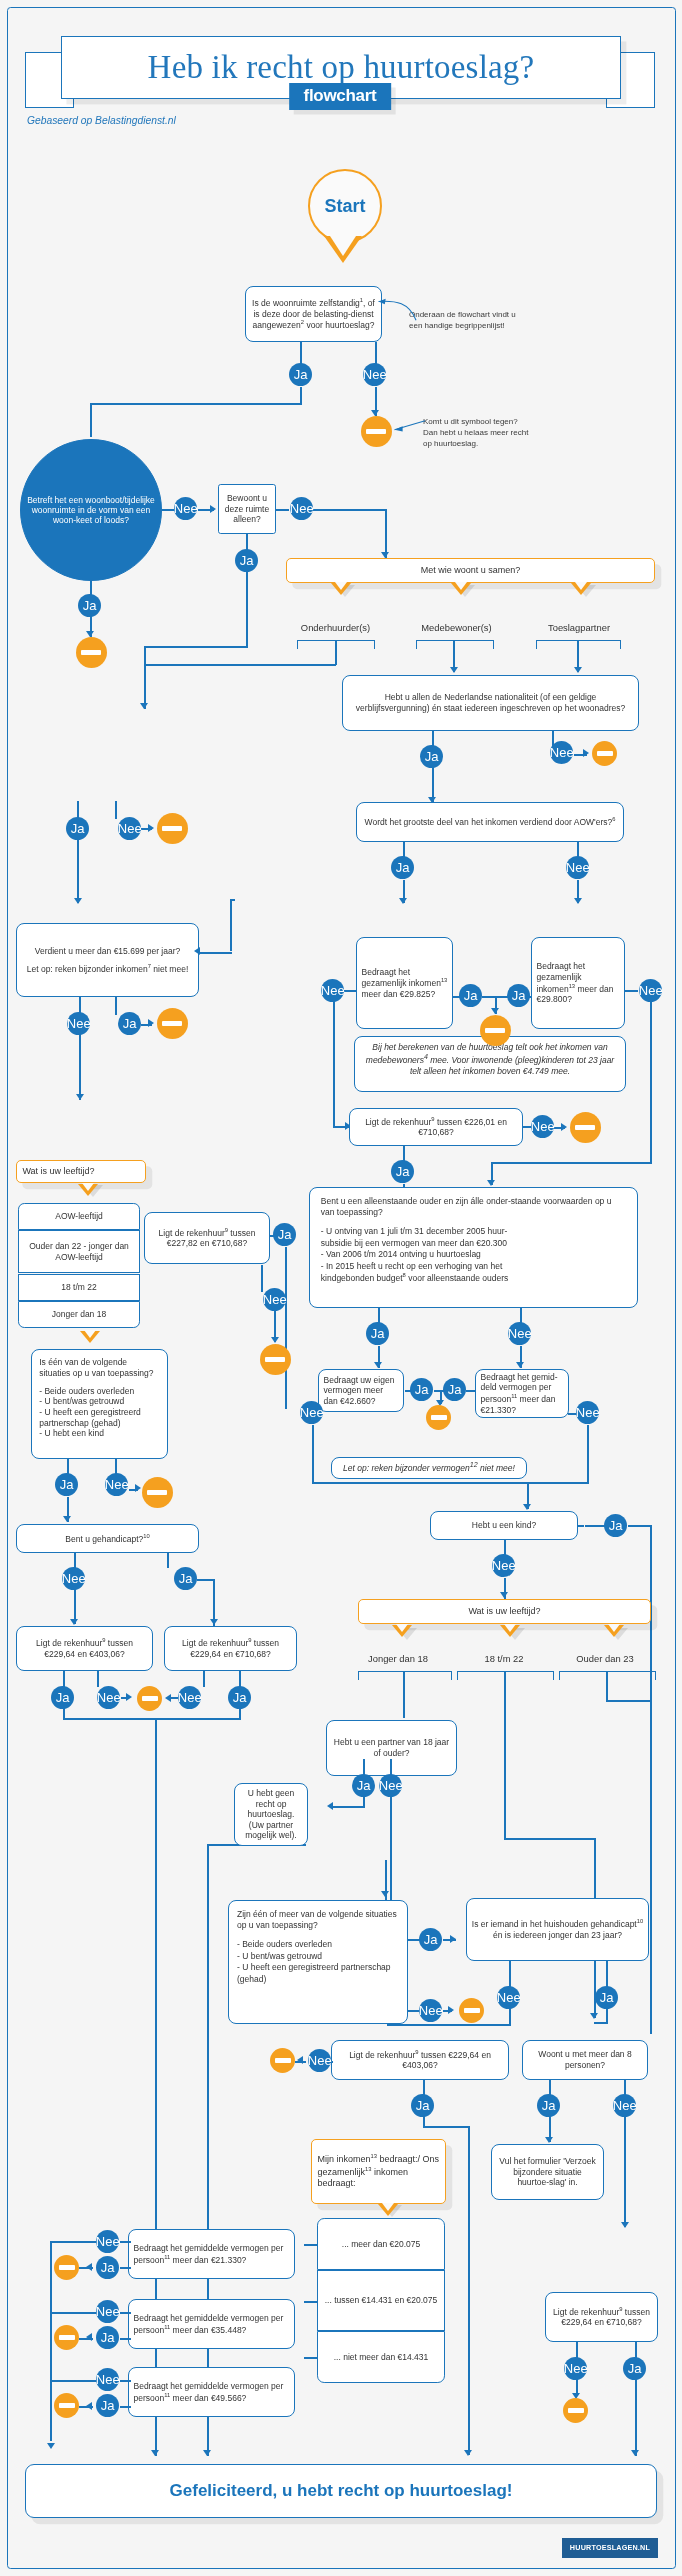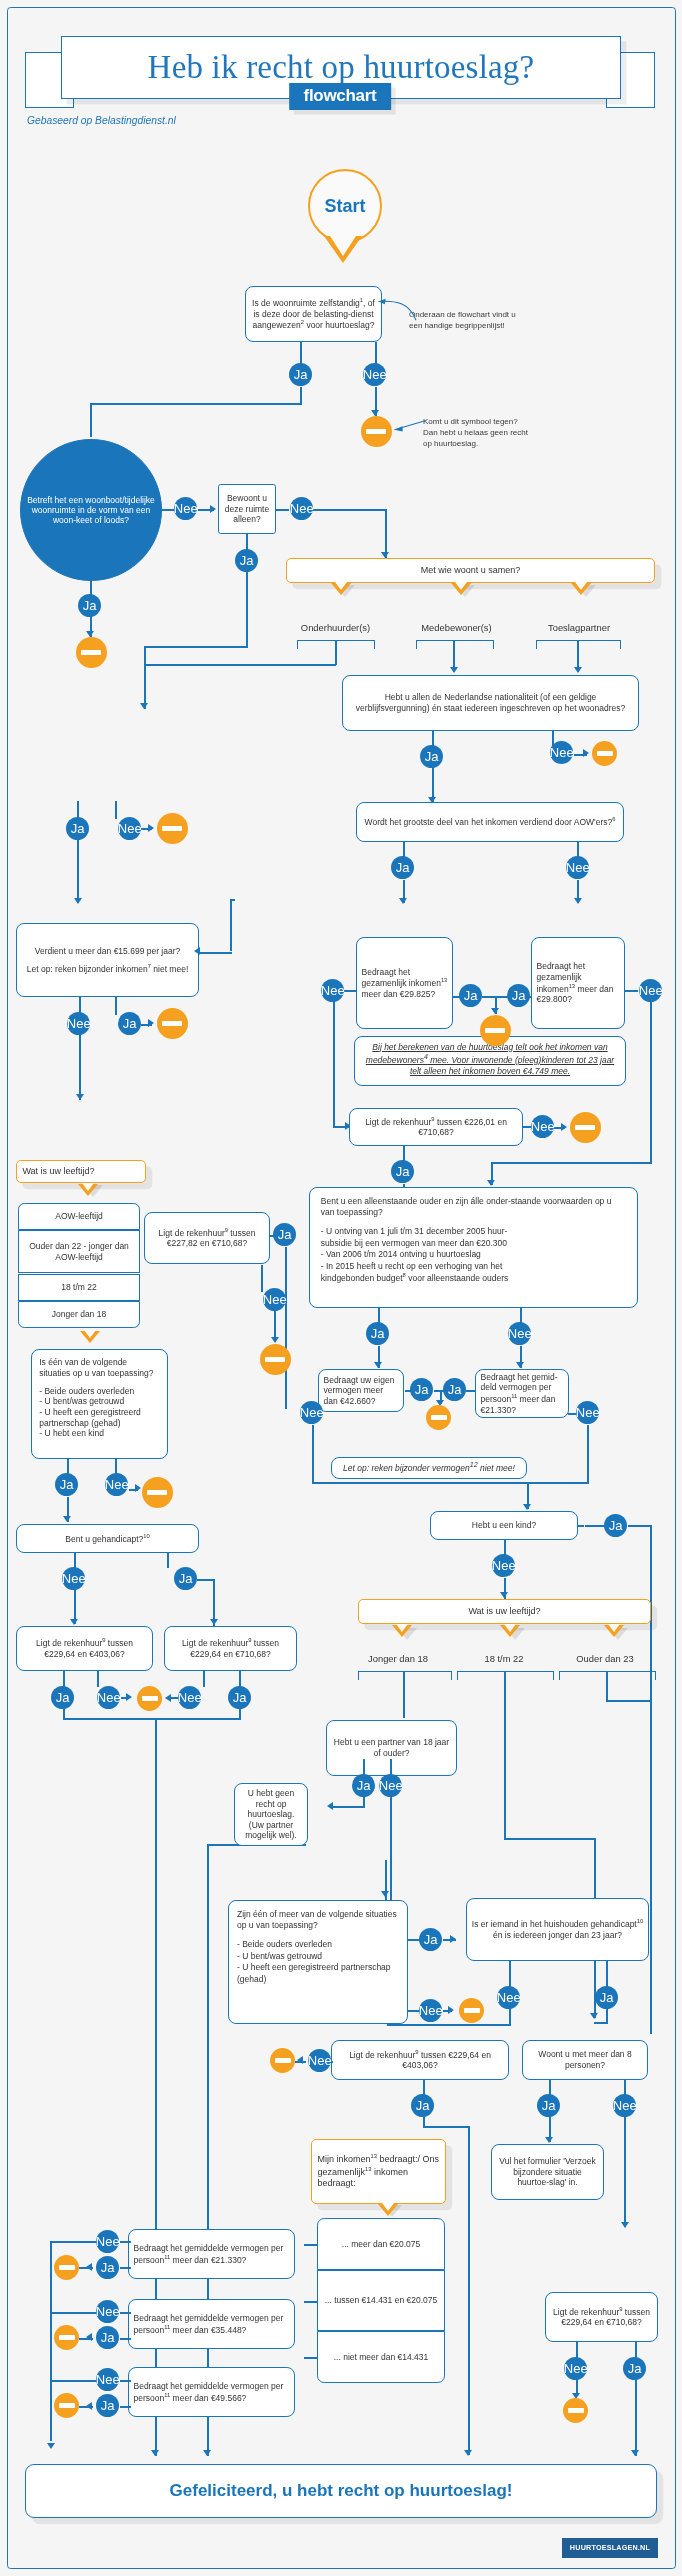--- a/index.html
+++ b/index.html
@@ -219,21 +219,21 @@
   </svg>
 
   <div class="ln lnv" style="left:300px;top:342px;height:23.4px;"></div>
   <div class="pill" style="left:289px;top:363px;">Ja</div>
   <div class="ln lnv" style="left:375px;top:342px;height:23.4px;"></div>
   <div class="pill" style="left:363px;top:363px;">Nee</div>
   <div class="ln lnv" style="left:375px;top:387px;height:29px;"></div>
   <div class="arrowhead" style="left:371px;top:410px;"></div>
   <div class="stop big" style="left:361px;top:416px;"></div>
   <div class="annot" style="left:423px;top:416px;width:135px;white-space:pre-line;">Komt u dit symbool tegen?
-Dan hebt u helaas geen recht
+Dan hebt u helaas meer recht
 op huurtoeslag.</div>
   <svg style="position:absolute;left:389px;top:419px;" width="38" height="14.4" viewBox="0 0 42 16">
     <path d="M40 2 L6 12" stroke="#1b75bb" stroke-width="1.2" fill="none"></path>
     <path d="M6 12 l9 -4 l0 6 z" fill="#1b75bb"></path>
   </svg>
 
   <div class="ln lnv" style="left:300px;top:387px;height:18px;"></div>
   <div class="ln lnh" style="left:90px;top:403px;width:212px;"></div>
   <div class="ln lnv" style="left:90px;top:403px;height:34px;"></div>
 
@@ -376,21 +376,21 @@
   <div class="ln lnh" style="left:333px;top:1126px;width:16px;"></div>
   <div class="arrowhead right" style="left:345px;top:1122px;"></div>
 
   <div class="pill" style="left:639px;top:979px;">Nee</div>
   <div class="ln lnh" style="left:624px;top:990px;width:14.4px;"></div>
   <div class="ln lnv" style="left:650px;top:1002px;height:162px;"></div>
   <div class="ln lnh" style="left:491px;top:1162px;width:160px;"></div>
   <div class="ln lnv" style="left:491px;top:1162px;height:23.4px;"></div>
   <div class="arrowhead" style="left:487px;top:1180px;"></div>
 
-  <div class="note center" style="left:354px;top:1036px;width:272px;height:50px;text-decoration:underline;">
+  <div class="note center" style="left:354px;top:1036px;width:272px;height:56px;">
     <span>Bij het berekenen van de huurtoeslag telt ook het inkomen van medebewoners<sup>4</sup> mee. Voor inwonende (pleeg)kinderen tot 23 jaar telt alleen het inkomen boven €4.749 mee.</span>
   </div>
 
   <div class="node" style="left:349px;top:1108px;width:174px;height:38px;">
     <span>Ligt de rekenhuur<sup>9</sup> tussen €226,01 en €710,68?</span>
   </div>
   <div class="ln lnh" style="left:523px;top:1126px;width:9px;"></div>
   <div class="pill" style="left:531px;top:1115px;">Nee</div>
   <div class="ln lnh" style="left:554px;top:1127px;width:10.8px;"></div>
   <div class="arrowhead right" style="left:561px;top:1123px;"></div>

